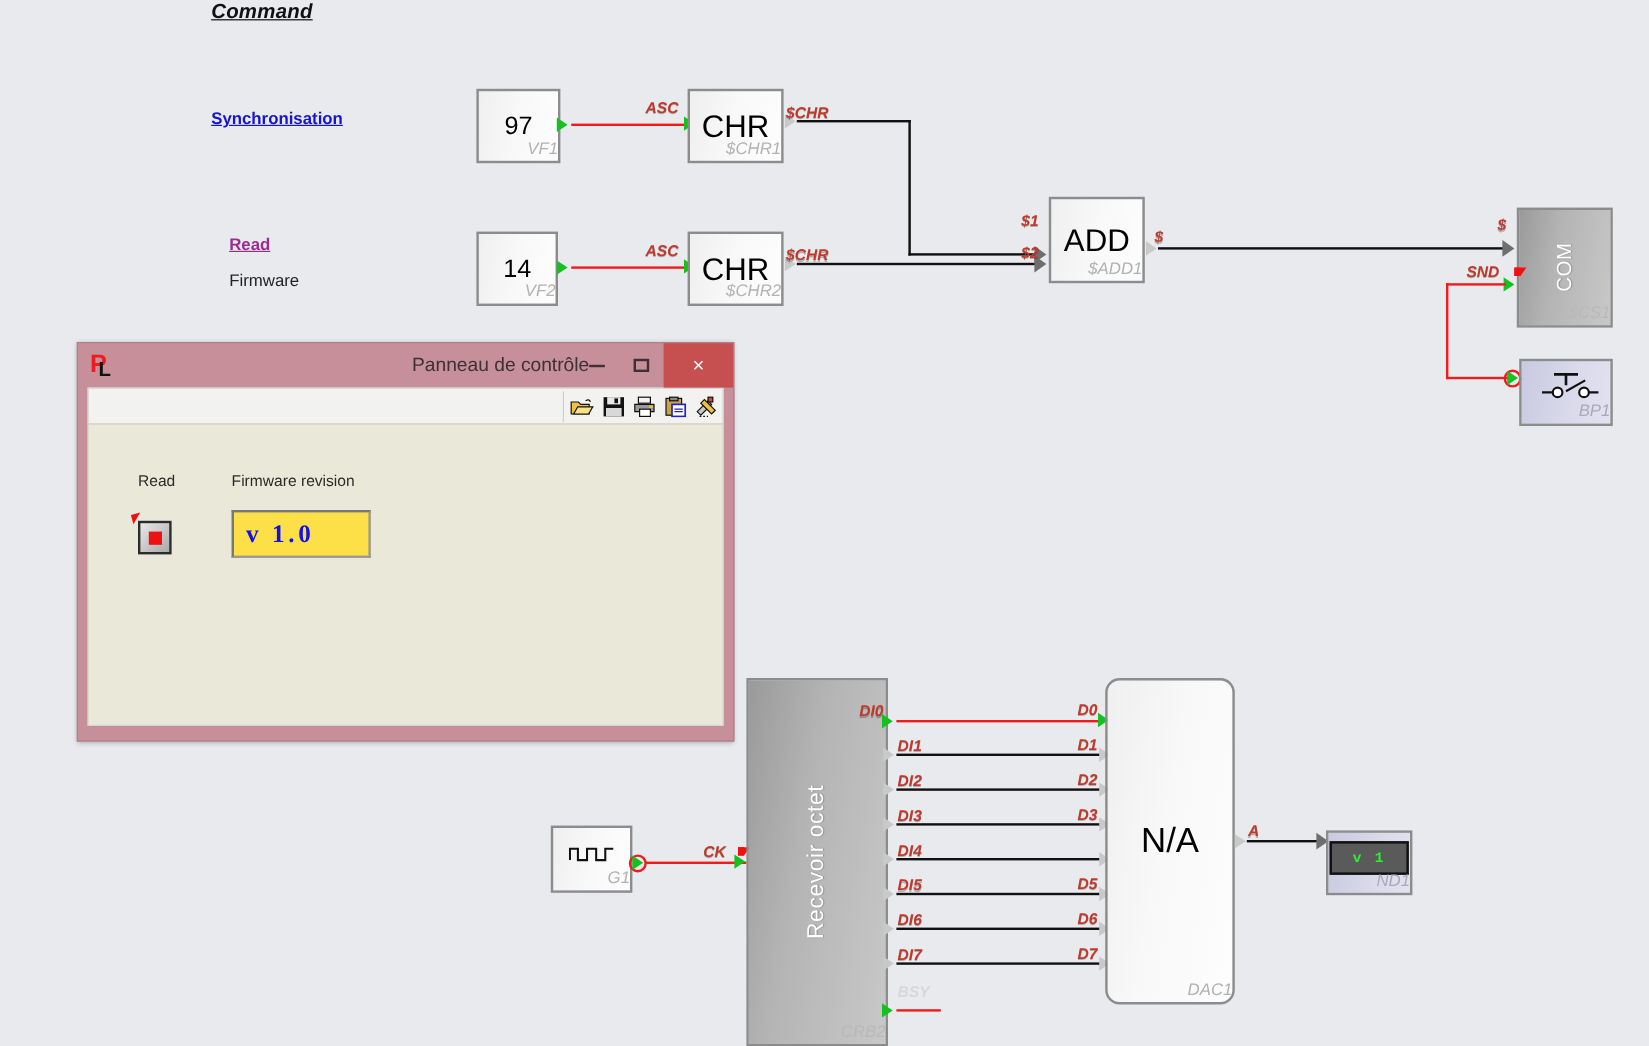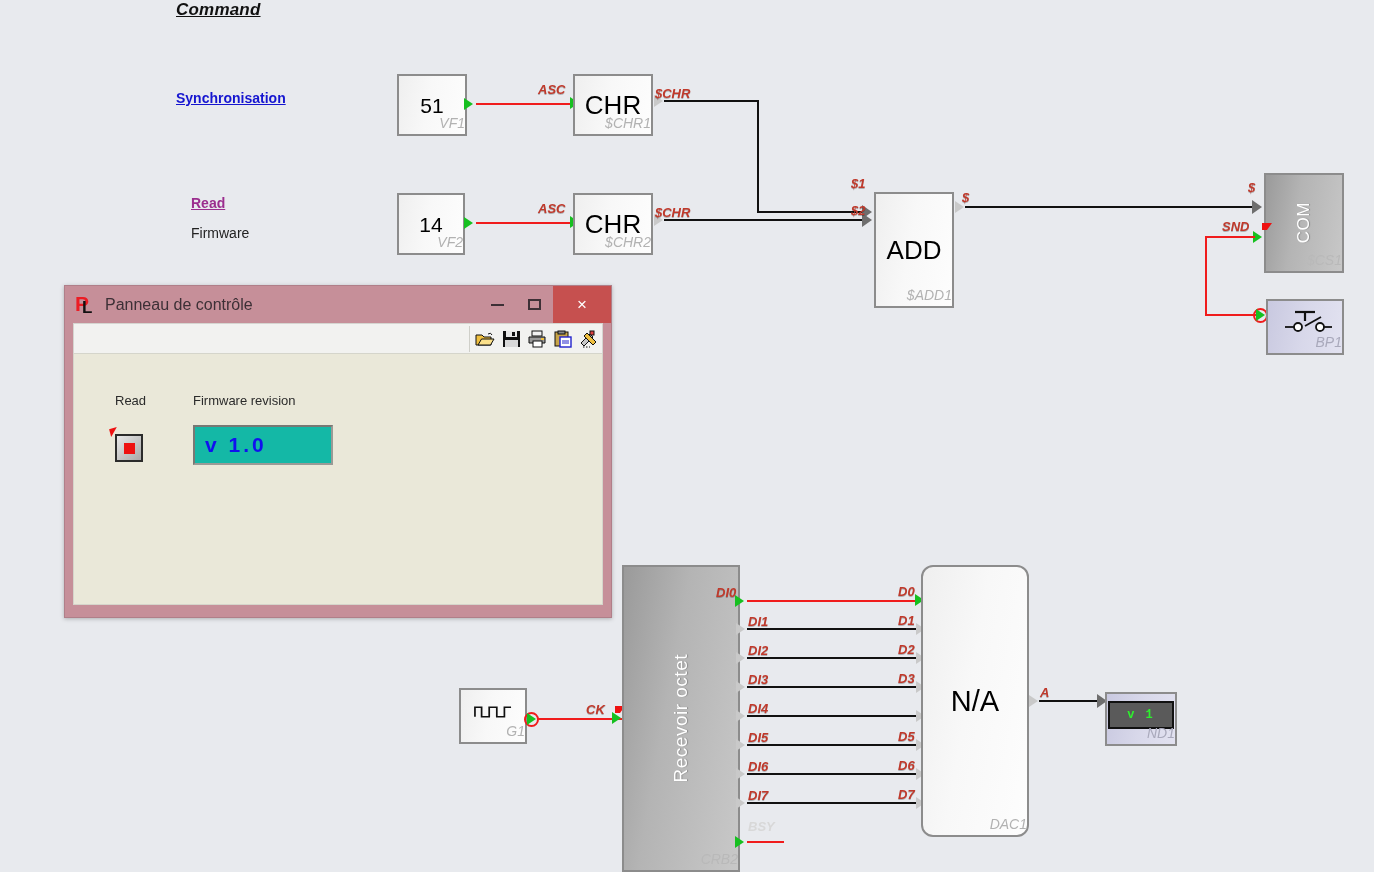--- a/index.html
+++ b/index.html
@@ -107,21 +107,21 @@
   }
   .dlg-icon{
     position:absolute;left:10px;top:6px;width:24px;height:24px;
     font-weight:bold;font-size:21px;line-height:24px;color:#ec1c24;
   }
   .dlg-icon i{
     position:absolute;left:7px;top:4px;color:#111;font-style:normal;
     font-size:17px;font-weight:bold;
   }
   .dlg-caption{
-    flex:1;text-align:left;font-size:16px;color:#3d3036;
+    flex:1;text-align:right;font-size:16px;color:#3d3036;
     padding-right:120px;padding-left:40px;
   }
   .winbtns{position:absolute;right:0;top:0;display:flex;height:37px;}
   .winbtn{
     width:37px;height:37px;display:flex;align-items:center;justify-content:center;
     font-size:15px;color:#3d3036;cursor:pointer;
   }
   .winbtn.close{width:58px;background:#c6504f;color:#fff;font-size:17px;}
   .minus{width:13px;height:2px;background:#3d3036;display:block;}
   .sqr{width:13px;height:11px;border:2px solid #3d3036;box-sizing:border-box;display:block;}
@@ -145,25 +145,25 @@
     border:2px solid #2b2b2b;box-sizing:border-box;
     display:flex;align-items:center;justify-content:center;cursor:pointer;
   }
   .read-btn .sq{width:11px;height:11px;background:#ee1111;}
   .read-cursor{
     position:absolute;left:110px;top:428px;width:0;height:0;
     border-left:8px solid #ee1111;border-bottom:8px solid transparent;
     transform:rotate(-15deg);
   }
   .fw-field{
-    position:absolute;left:193px;top:425px;width:140px;height:40px;
-    background:#14b8a6;border:2px solid #9a9a96;border-top-color:#787874;
+    position:absolute;left:193px;top:425px;width:116px;height:40px;
+    background:#fde047;border:2px solid #9a9a96;border-top-color:#787874;
     border-left-color:#787874;box-sizing:border-box;
     display:flex;align-items:center;
-    font-family:Liberation Sans, sans-serif;font-size:21px;font-weight:bold;
+    font-family:Liberation Serif, serif;font-size:21px;font-weight:bold;
     color:#1111ee;letter-spacing:3px;padding-left:10px;
   }
 
   
   .nd-screen{
     width:66px;height:28px;background:#5a5a5a;border:2px solid #111;
     box-sizing:border-box;display:flex;align-items:center;justify-content:center;
     color:#2ef02e;font-family:"Liberation Mono", monospace;
     font-size:12px;font-weight:bold;letter-spacing:2px;
   }
@@ -173,21 +173,21 @@
 </style>
 </head>
 <body>
 
 <div class="abs cmd-title">Command</div>
 <div class="abs lnk sync">Synchronisation</div>
 <div class="abs lnk read">Read</div>
 <div class="abs plain-lbl">Firmware</div>
 
 <div class="abs blk" style="left:397px;top:74px;width:70px;height:62px;">
-  <span class="main num">51</span>
+  <span class="main num">97</span>
   <span class="tag">VF1</span>
 </div>
 <div class="abs tri green" style="left:464px;top:98px;"></div>
 <div class="abs wire red wh" style="left:476px;top:103px;width:94px;"></div>
 <div class="abs tri green" style="left:570px;top:97px;"></div>
 <div class="abs port" style="left:538px;top:82px;">ASC</div>
 
 <div class="abs blk" style="left:573px;top:74px;width:80px;height:62px;">
   <span class="main">CHR</span>
   <span class="tag">$CHR1</span>
@@ -213,21 +213,21 @@
   <span class="main">CHR</span>
   <span class="tag">$CHR2</span>
 </div>
 <div class="abs tri-out" style="left:654px;top:214px;"></div>
 <div class="abs port" style="left:655px;top:205px;">$CHR</div>
 <div class="abs wire wh" style="left:664px;top:219px;width:200px;"></div>
 <div class="abs tri-out-b" style="left:862px;top:213px;"></div>
 
 <div class="abs port" style="left:851px;top:176px;">$1</div>
 <div class="abs port" style="left:851px;top:203px;">$2</div>
-<div class="abs blk" style="left:874px;top:164px;width:80px;height:116px;margin-top:28px;">
+<div class="abs blk" style="left:874px;top:164px;width:80px;height:72px;">
   <span class="main">ADD</span>
   <span class="tag">$ADD1</span>
 </div>
 <div class="abs tri-out" style="left:955px;top:201px;"></div>
 <div class="abs port" style="left:962px;top:190px;">$</div>
 <div class="abs wire wh" style="left:965px;top:206px;width:292px;"></div>
 <div class="abs tri-out-b" style="left:1252px;top:200px;"></div>
 <div class="abs port" style="left:1248px;top:180px;">$</div>
 
 <div class="abs blk gray" style="left:1264px;top:173px;width:80px;height:100px;">

